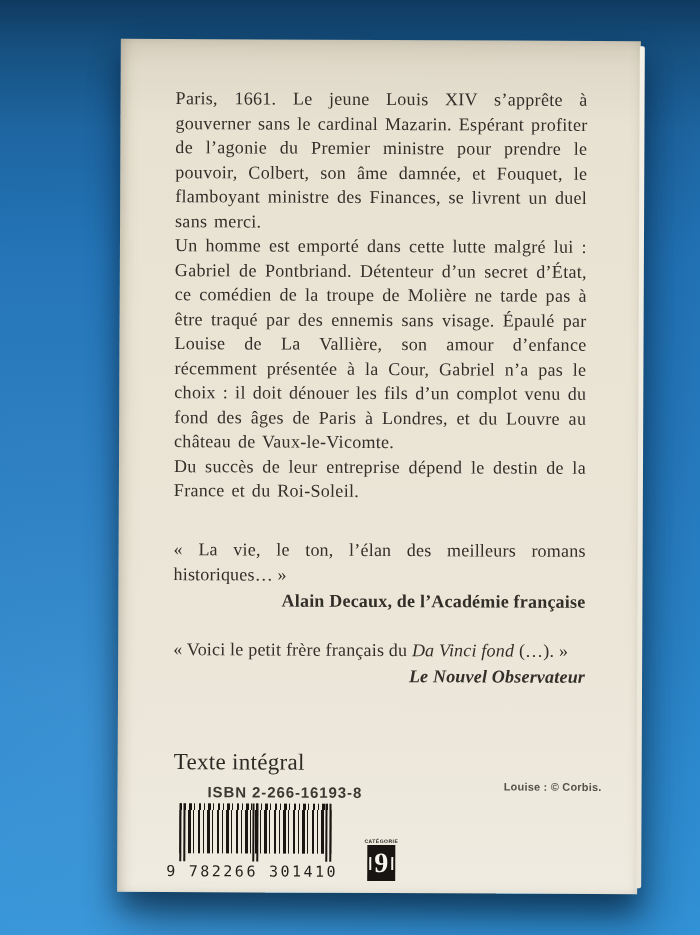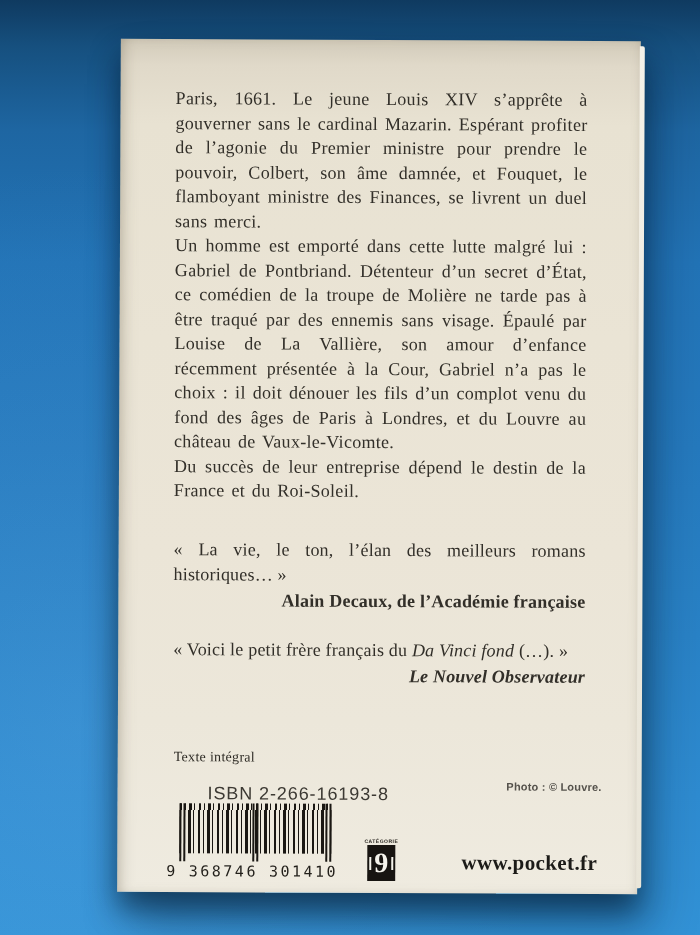--- a/index.html
+++ b/index.html
@@ -39,25 +39,25 @@
     position:absolute; left:55px; top:498px; width:412px;
     font-size:18px; line-height:24.5px; color:#322f29;
     letter-spacing:0.2px;
   }
   .review-quote { margin:0; text-align:justify; }
   .review-attrib { margin:2px 0 0; text-align:right; font-weight:600; }
   .review-attrib.italic { font-weight:600; font-style:italic; }
   .gap-top { margin-top:24px; }
   .texte-integral {
     position:absolute; left:56px; top:710px;
-    font-size:14px; color:#2e2b25; letter-spacing:0.3px;
+    font-size:23px; color:#2e2b25; letter-spacing:0.3px;
   }
   .isbn {
     position:absolute; left:76px; top:744px;
-    font-family:"Liberation Sans", sans-serif; font-size:18px; font-weight:400;
+    font-family:"Liberation Sans", sans-serif; font-size:15px; font-weight:700;
     letter-spacing:0.9px; color:#3c3933;padding-left:14px;
   }
   .photo-credit {
     position:absolute; right:36px; top:740px;
     font-family:"Liberation Sans", sans-serif; font-size:11px; font-weight:700;
     color:#55524c; letter-spacing:0.2px;
   }
   .barcode { position:absolute; left:62px; top:764px; width:152px; }
   .bars {
     position:relative; height:50px; width:152px;
@@ -112,39 +112,38 @@
     <p class="review-quote">« La vie, le ton, l’élan des meilleurs romans historiques… »</p>
     <p class="review-attrib">Alain Decaux, de l’Académie française</p>
     <p class="review-quote gap-top"><span>« Voici le petit frère français du </span><i>Da Vinci fond</i><span> (…). »</span></p>
     <p class="review-attrib italic">Le Nouvel Observateur</p>
   </div>
 
   <div class="texte-integral">Texte intégral</div>
 
   <div class="isbn">ISBN 2-266-16193-8</div>
 
-  <div class="photo-credit">Photo : © Louvre.</div>
+  <div class="photo-credit">Louise : © Corbis.</div>
 
   <div class="barcode">
     <div class="bars">
       <i class="guard g1"></i>
       <i class="guard g2"></i>
       <i class="guard g3"></i>
       <i class="guard g4"></i>
       <i class="guard g5"></i>
       <i class="guard g6"></i>
     </div>
     <div class="barcode-digits">
       <span>9</span>
-      <span>368746</span>
+      <span>782266</span>
       <span>301410</span>
     </div>
   </div>
 
   <div class="category">
     <span class="category-label">CATÉGORIE</span>
     <div class="category-box">
       <i class="tick tick-l"></i><span>9</span><i class="tick tick-r"></i>
     </div>
   </div>
 
-  <div class="website">www.pocket.fr</div>
 </div>
 
 </body></html>

